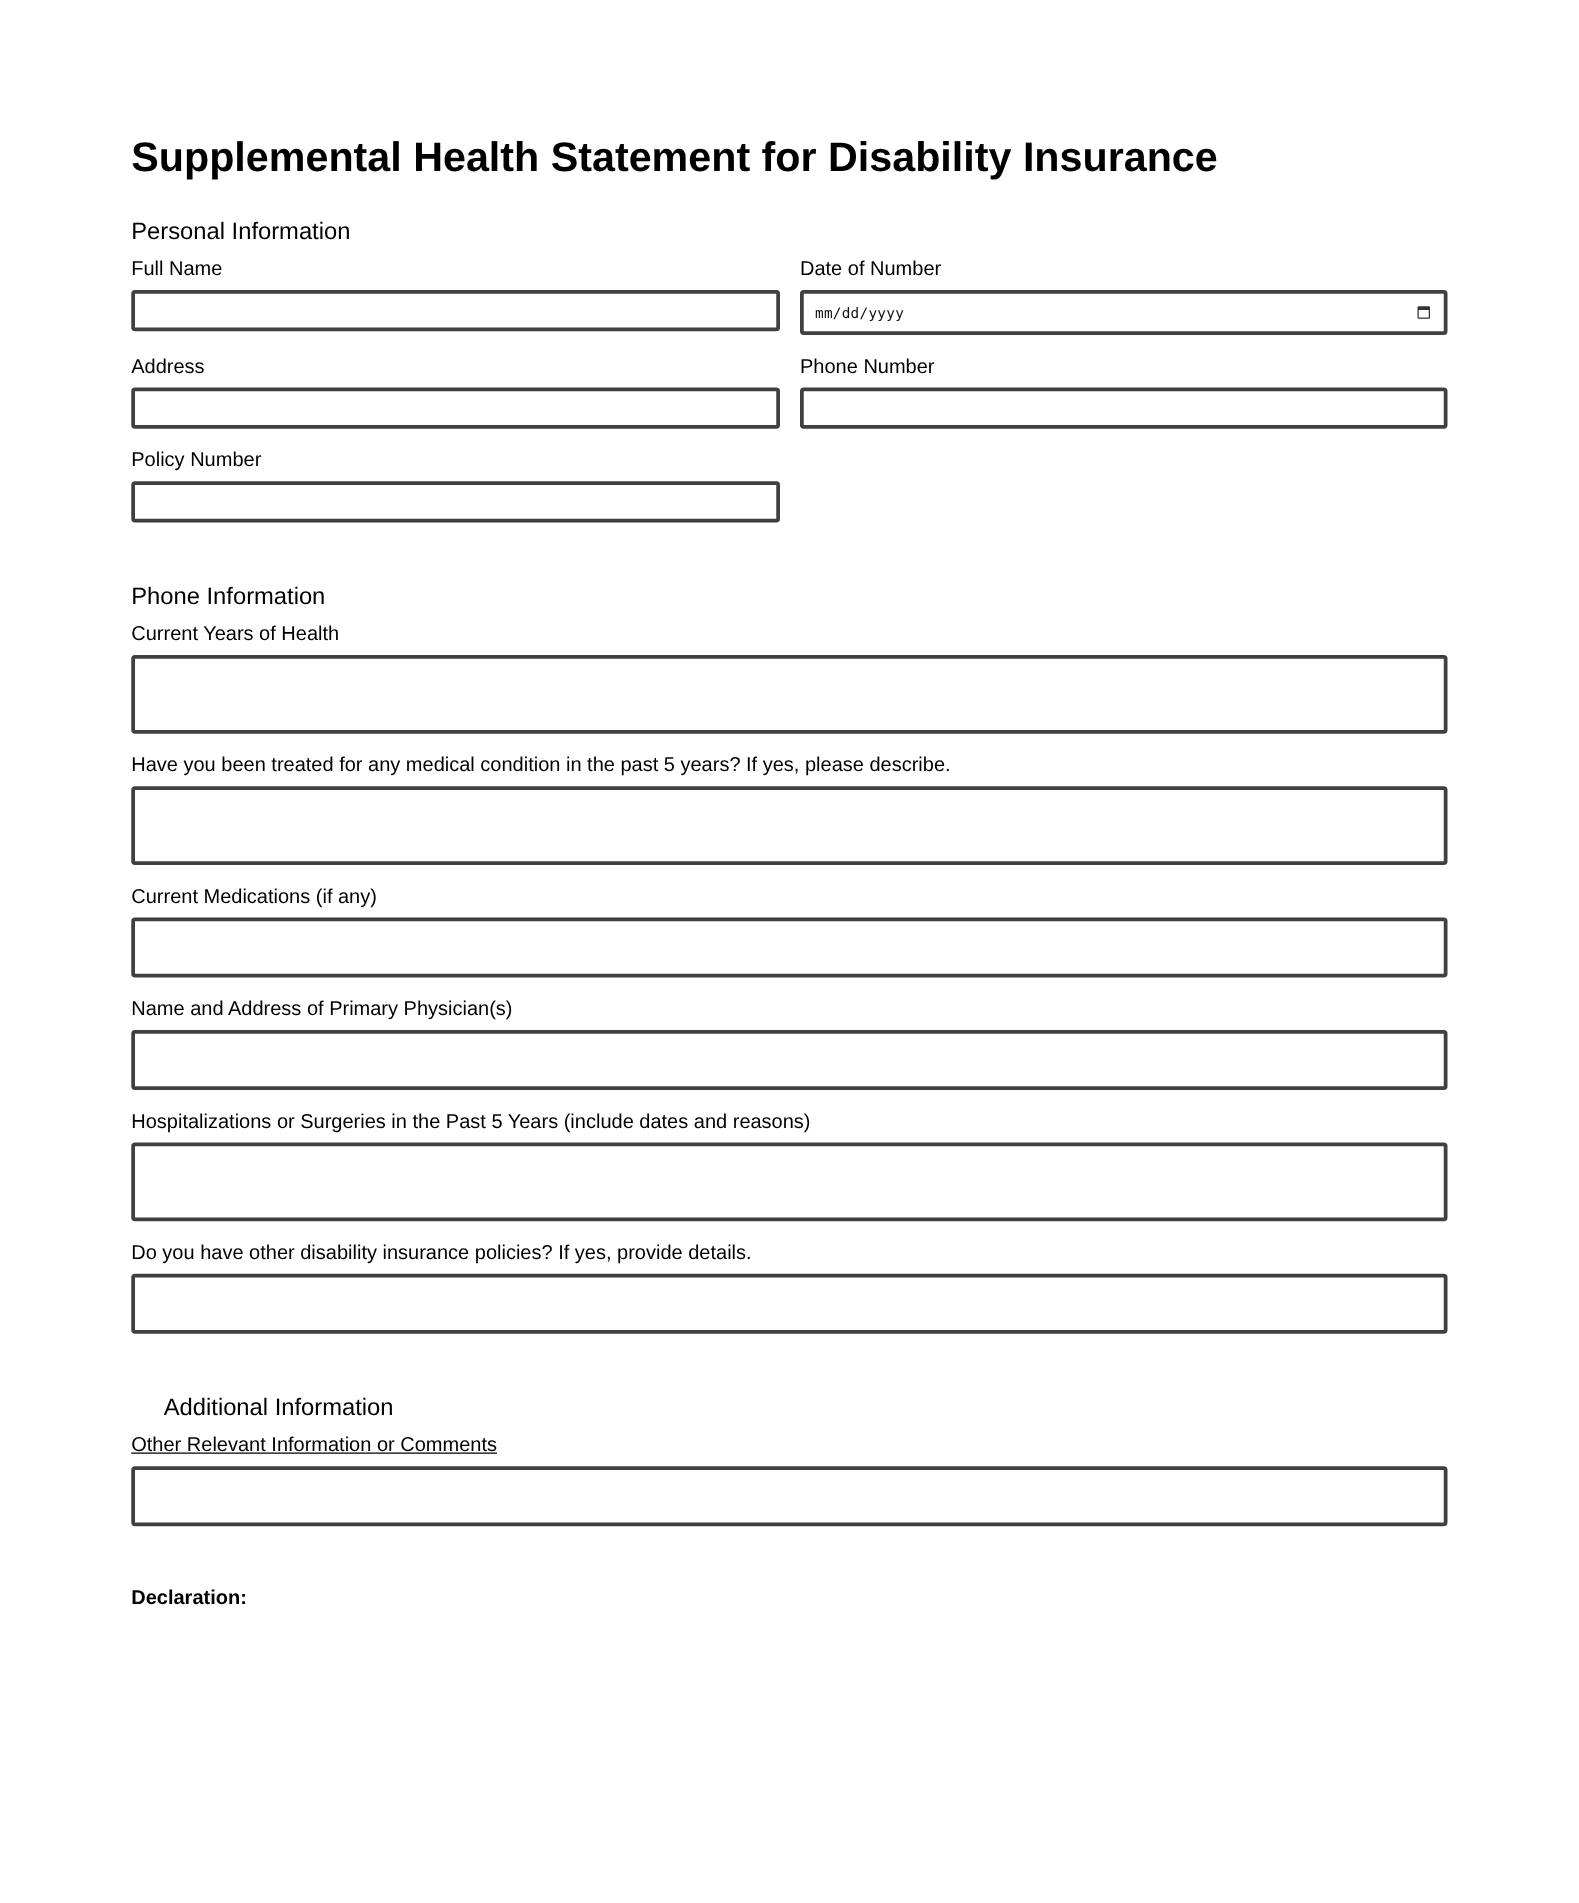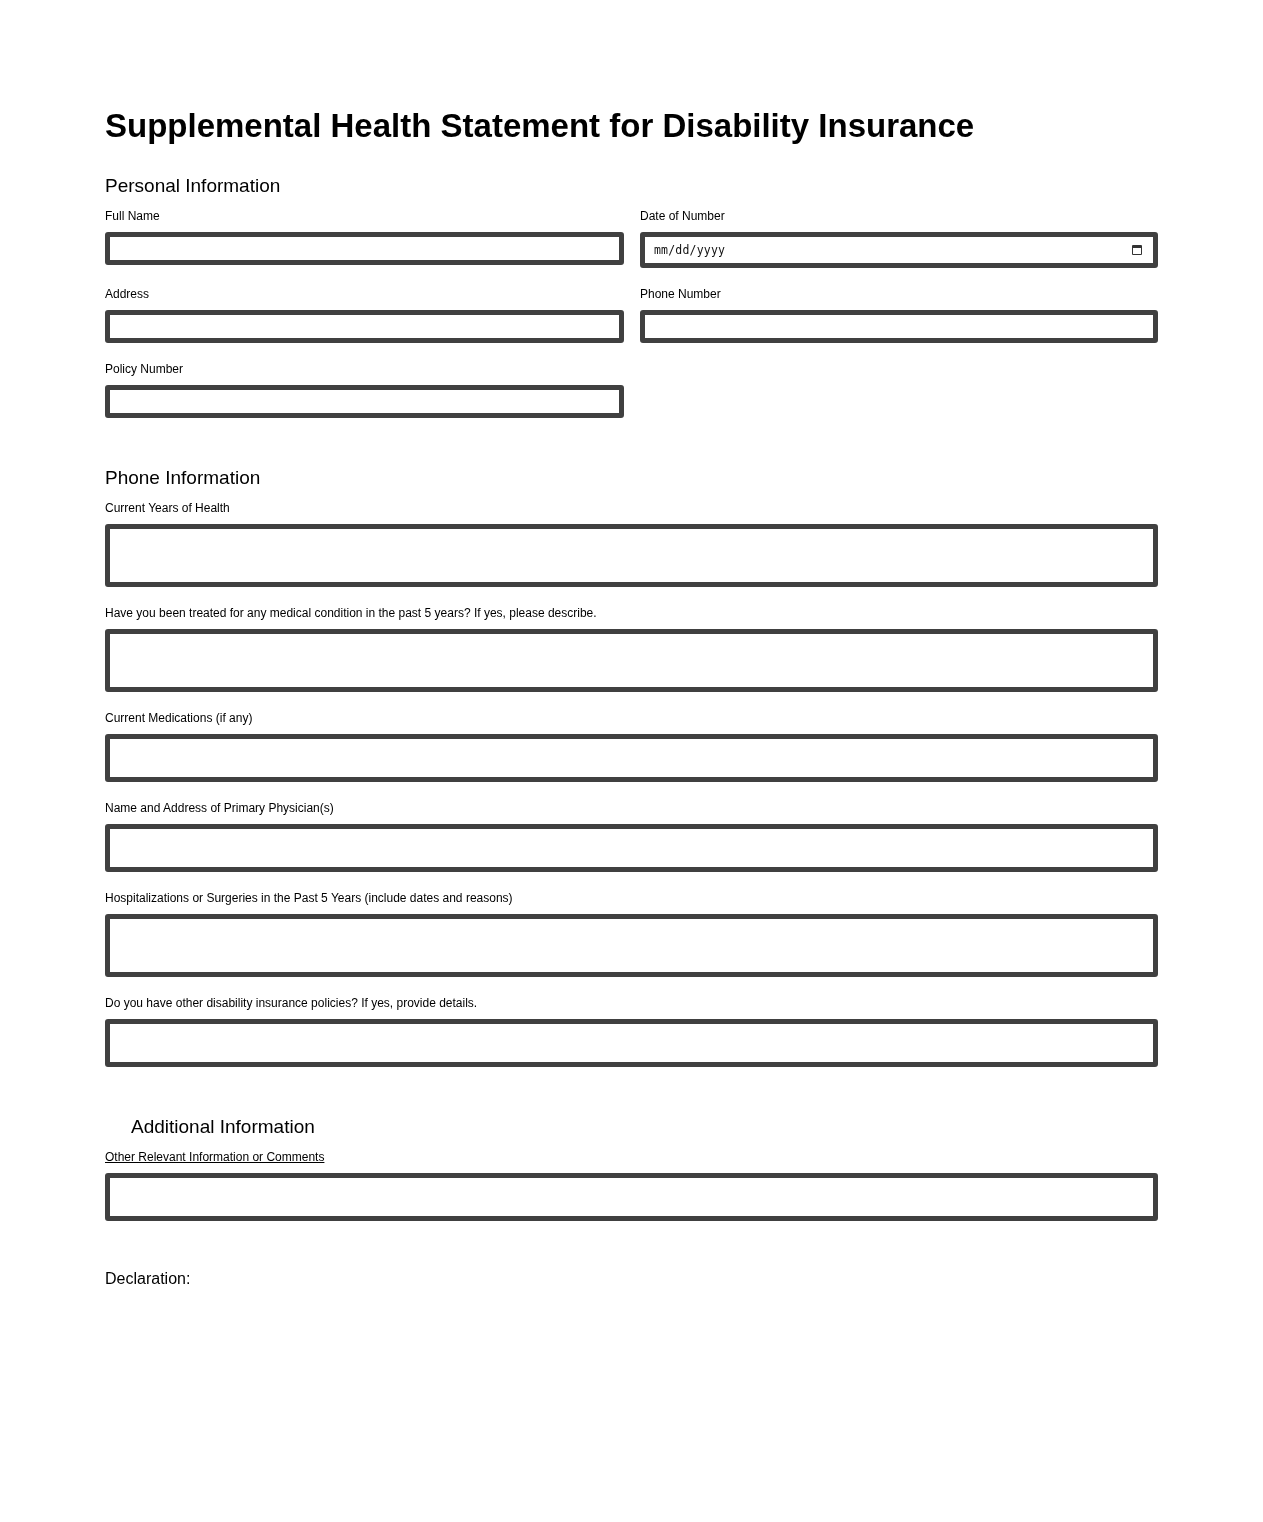--- a/index.html
+++ b/index.html
@@ -31,28 +31,28 @@
     position: absolute;
     left: 0;
     margin: 0;
     font-size: 19px;
     font-weight: normal;
     line-height: 22px;
     white-space: nowrap;
   }
   .label {
     position: absolute;
-    font-size: 12px;
+    font-size: 16px;
     line-height: 18px;
     white-space: nowrap;
   }
   .field {
     position: absolute;
     box-sizing: border-box;
-    border: 5px solid #404040;
+    border: 3px solid #404040;
     border-radius: 3px;
     background: #ffffff;
     font-family: "Liberation Sans", sans-serif;
     font-size: 14px;
     padding: 6px 8px;
     margin: 0;
     outline: none;
     resize: none;
   }
   .col-left { left: 0; width: 519px; }
@@ -77,21 +77,21 @@
     border-top-width: 3px;
     box-sizing: border-box;
     border-radius: 1px;
     margin-right: 3px;
   }
   .declaration {
     position: absolute;
     left: 0;
     top: 1270px;
     font-size: 16px;
-    font-weight: normal;
+    font-weight: bold;
     line-height: 18px;
     white-space: nowrap;
   }
 </style>
 </head>
 <body>
 
 <div class="container">
 
   <h1 class="page-title">Supplemental Health Statement for Disability Insurance</h1>

